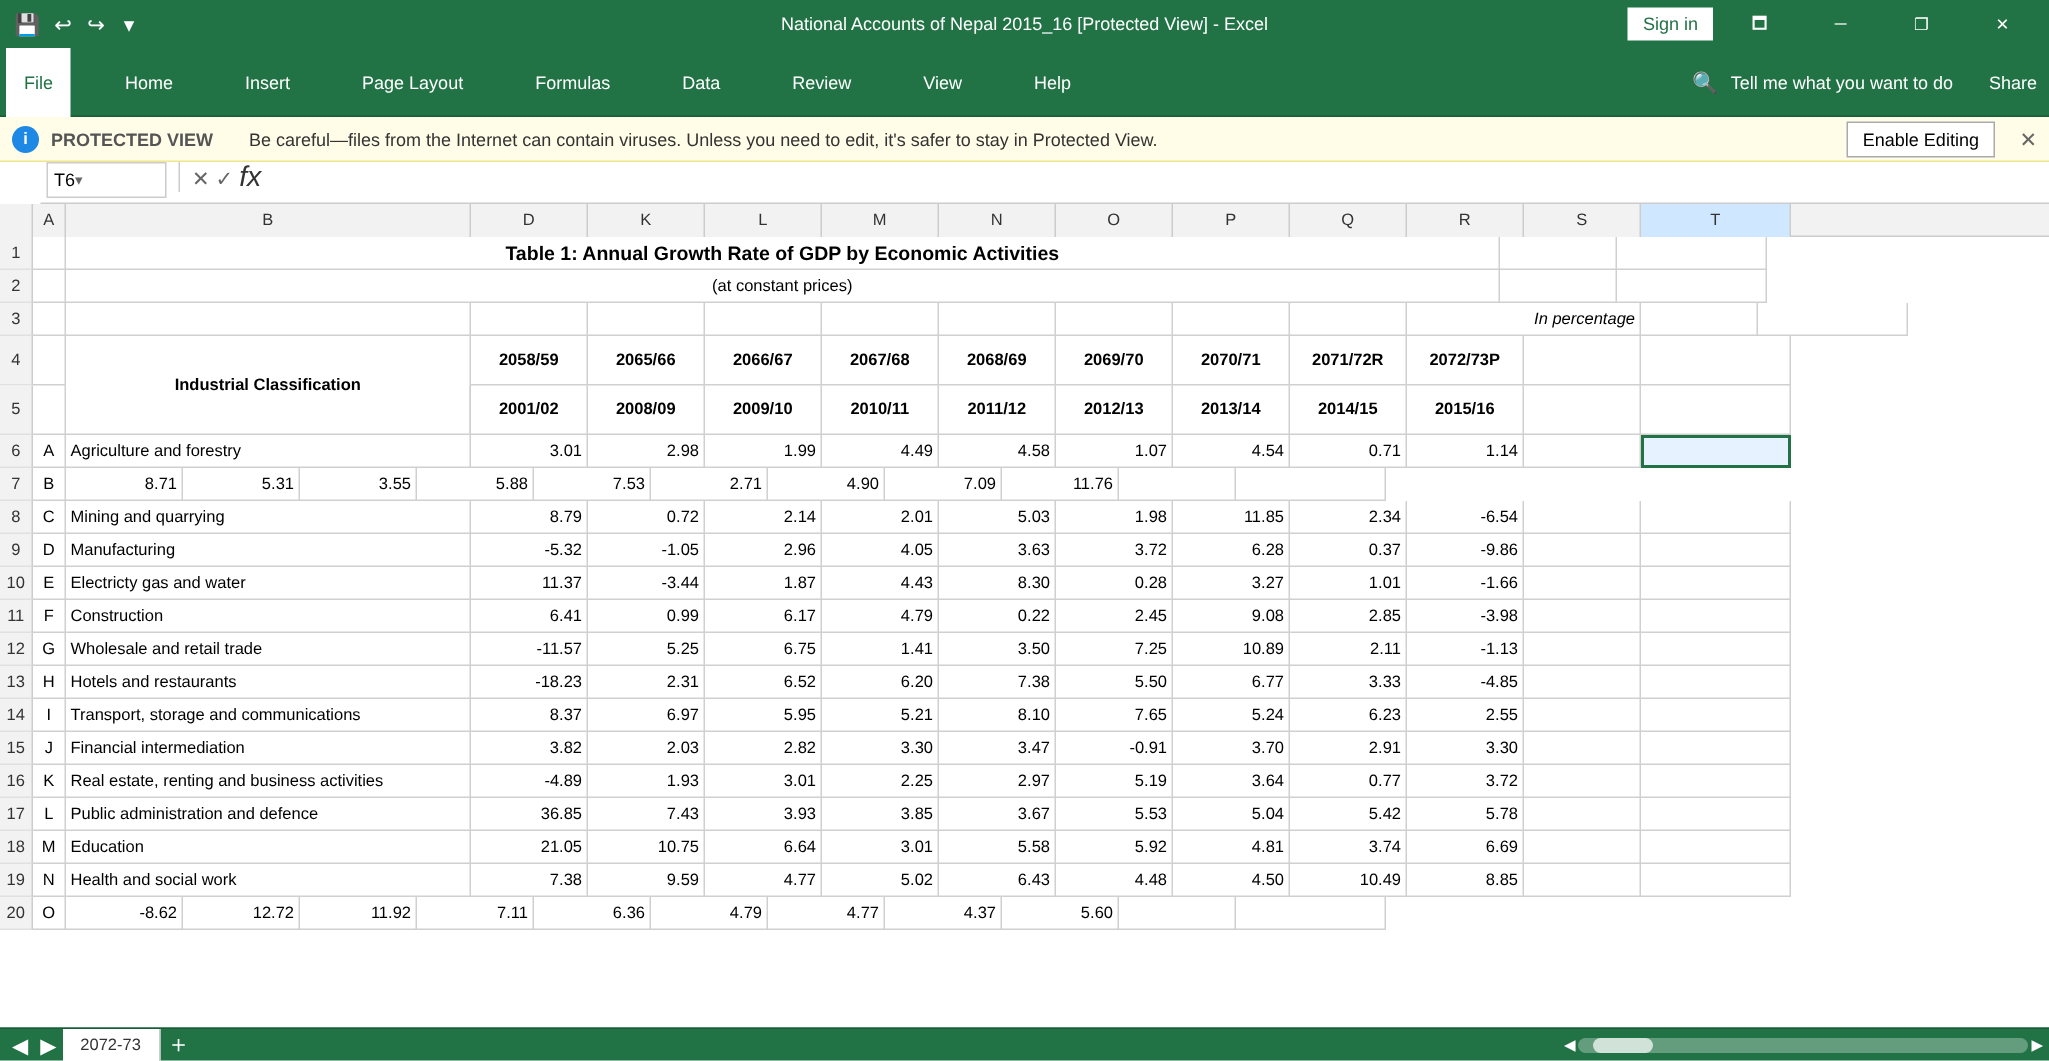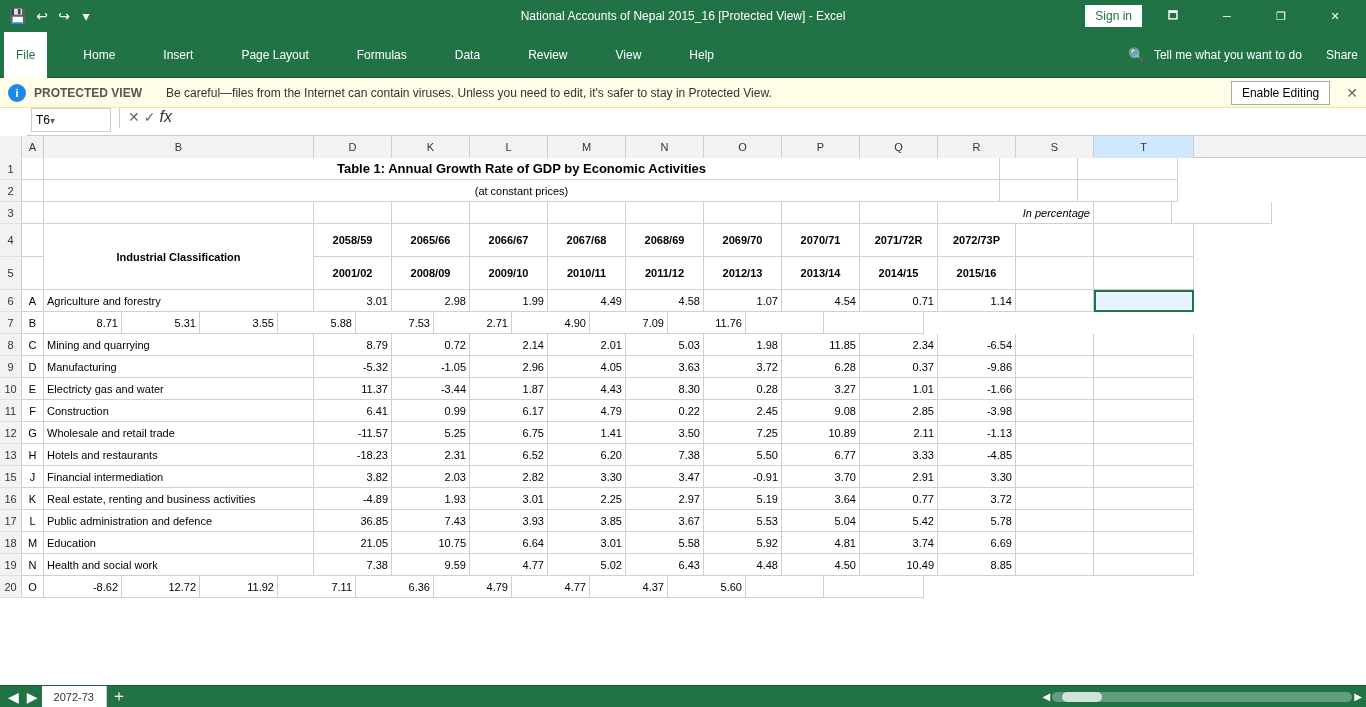--- a/index.html
+++ b/index.html
@@ -114,21 +114,21 @@
       border: 1px solid #ccc;
       padding: 0 4px;
       font-size: 12px;
       margin: 0 4px;
       display: flex;
       align-items: center;
     }
     .name-box-dropdown { font-size: 10px; color: #666; cursor: pointer; }
     .formula-bar-sep { width: 1px; height: 20px; background: #ccc; margin: 0 4px; }
     .formula-bar-btns { display: flex; align-items: center; gap: 4px; padding: 0 4px; color: #666; font-size: 14px; }
-    .formula-bar-fx { font-style: italic; color: #333; font-size: 16px; }
+    .formula-bar-fx { font-style: italic; color: #333; font-size: 19px; }
     .formula-input { flex: 1; border: none; outline: none; font-size: 12px; padding: 0 4px; }
 
     
     .spreadsheet {
       display: flex;
       flex-direction: column;
       height: calc(707px - 32px - 46px - 30px - 28px - 22px - 22px);
       overflow: hidden;
     }
 
@@ -542,20 +542,36 @@
           <div class="cell w-col right">6.20</div>
           <div class="cell w-col right">7.38</div>
           <div class="cell w-col right">5.50</div>
           <div class="cell w-col right">6.77</div>
           <div class="cell w-col right">3.33</div>
           <div class="cell w-col right">-4.85</div>
           <div class="cell w-s"></div>
           <div class="cell w-t"></div>
         </div>
         <div class="table-row">
+          <div class="row-num">14</div>
+          <div class="cell w-a center">I</div>
+          <div class="cell w-b" style="font-size:11px;">Transport, storage and communications</div>
+          <div class="cell w-col right">8.37</div>
+          <div class="cell w-col right">6.97</div>
+          <div class="cell w-col right">5.95</div>
+          <div class="cell w-col right">5.21</div>
+          <div class="cell w-col right">8.10</div>
+          <div class="cell w-col right">7.65</div>
+          <div class="cell w-col right">5.24</div>
+          <div class="cell w-col right">6.23</div>
+          <div class="cell w-col right">2.55</div>
+          <div class="cell w-s"></div>
+          <div class="cell w-t"></div>
+        </div>
+        <div class="table-row">
           <div class="row-num">15</div>
           <div class="cell w-a center">J</div>
           <div class="cell w-b" style="font-size:11px;">Financial intermediation</div>
           <div class="cell w-col right">3.82</div>
           <div class="cell w-col right">2.03</div>
           <div class="cell w-col right">2.82</div>
           <div class="cell w-col right">3.30</div>
           <div class="cell w-col right">3.47</div>
           <div class="cell w-col right">-0.91</div>
           <div class="cell w-col right">3.70</div>

